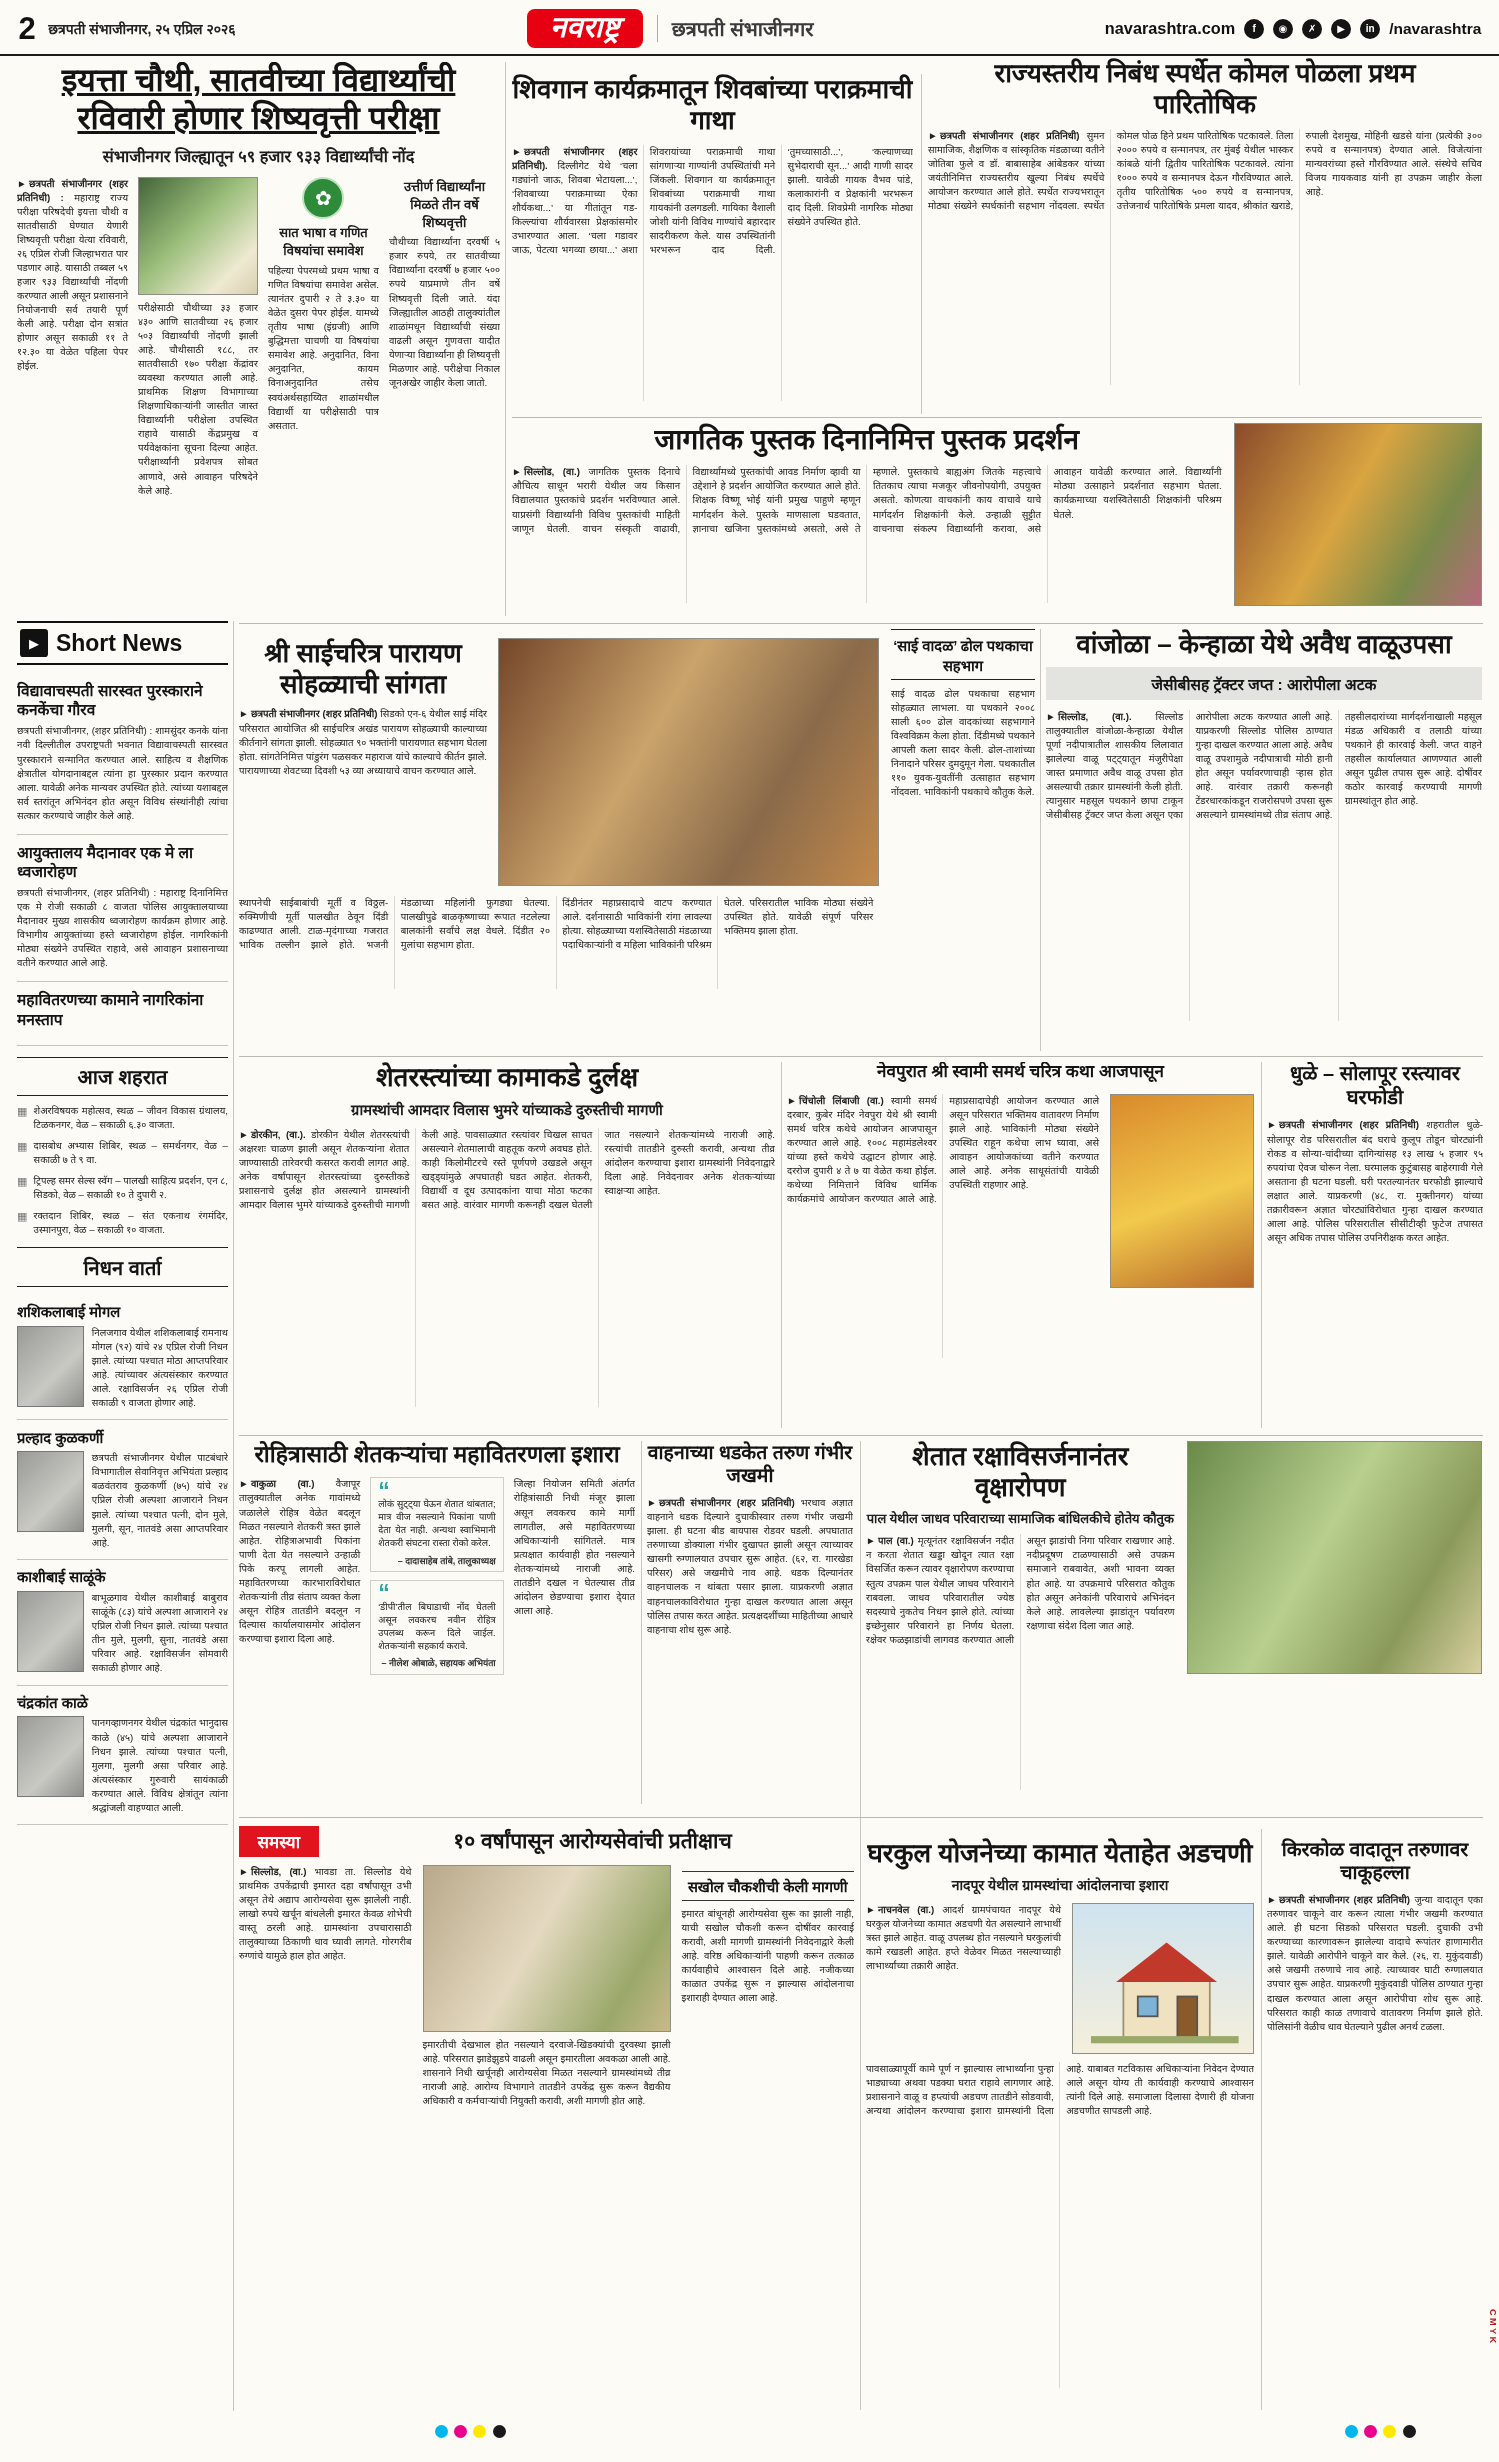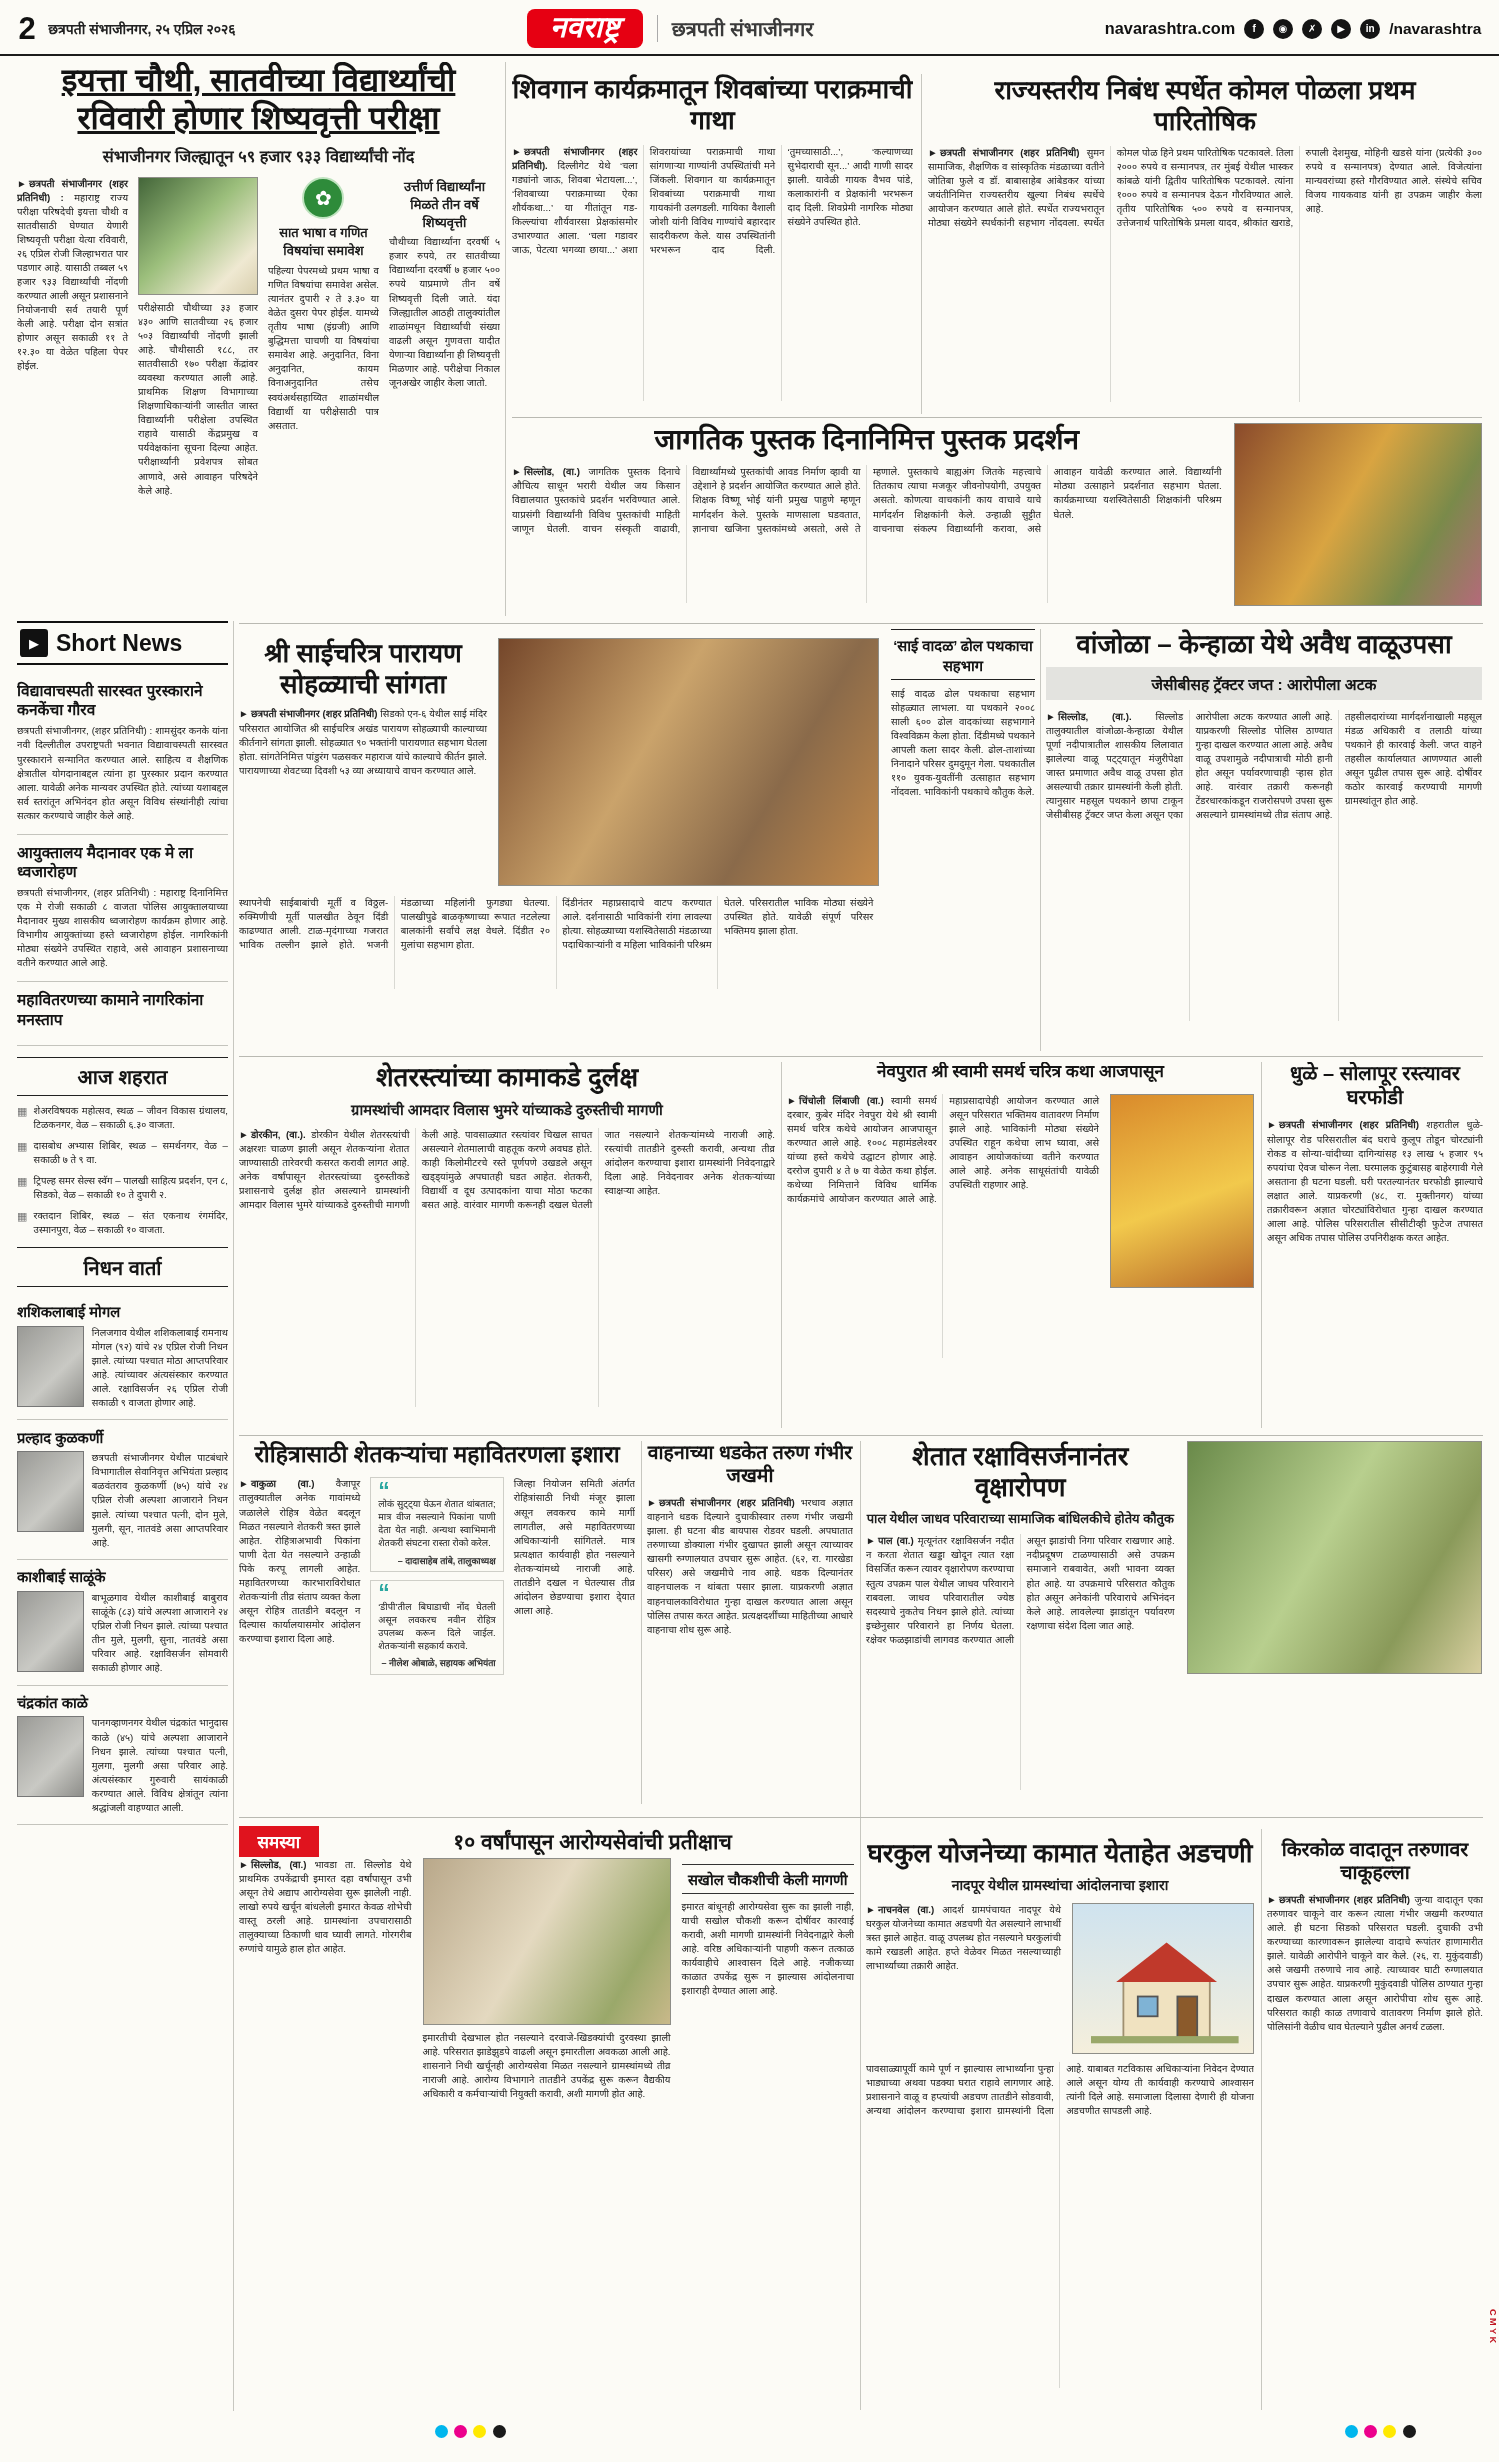--- a/index.html
+++ b/index.html
@@ -142,21 +142,21 @@
   </section>
 
   <section class="sec" style="left:512px; top:74px; width:401px; height:340px;">
     <h2 class="hl" style="font-size:26px; margin-bottom:9.3px;">शिवगान कार्यक्रमातून शिवबांच्या पराक्रमाची गाथा</h2>
     <div class="bt cols3" style="height:256px;">
       <span class="arrow">►</span><span class="byline">छत्रपती संभाजीनगर (शहर प्रतिनिधी).</span>
       <span>दिल्लीगेट येथे ‘चला गड्यांनो जाऊ, शिवबा भेटायला...’, ‘शिवबाच्या पराक्रमाच्या ऐका शौर्यकथा...’ या गीतांतून गड-किल्ल्यांचा शौर्यवारसा प्रेक्षकांसमोर उभारण्यात आला. ‘चला गडावर जाऊ, पेटत्या भगव्या छाया...’ अशा शिवरायांच्या पराक्रमाची गाथा सांगणाऱ्या गाण्यांनी उपस्थितांची मने जिंकली. शिवगान या कार्यक्रमातून शिवबांच्या पराक्रमाची गाथा गायकांनी उलगडली. गायिका वैशाली जोशी यांनी विविध गाण्यांचे बहारदार सादरीकरण केले. यास उपस्थितांनी भरभरून दाद दिली. ‘तुमच्यासाठी...’, ‘कल्याणच्या सुभेदाराची सून...’ आदी गाणी सादर झाली. यावेळी गायक वैभव पांडे, कलाकारांनी व प्रेक्षकांनी भरभरून दाद दिली. शिवप्रेमी नागरिक मोठ्या संख्येने उपस्थित होते.</span>
     </div>
   </section>
 
-  <section class="sec" style="left:928px; top:75px; width:554px; height:340px;">
+  <section class="sec" style="left:928px; top:58px; width:554px; height:340px;">
     <h2 class="hl" style="font-size:26px; margin:0 47px 9.3px;">राज्यस्तरीय निबंध स्पर्धेत कोमल पोळला प्रथम पारितोषिक</h2>
     <div class="bt cols3" style="height:256px;">
       <span class="arrow">►</span><span class="byline">छत्रपती संभाजीनगर (शहर प्रतिनिधी)</span>
       <span>सुमन सामाजिक, शैक्षणिक व सांस्कृतिक मंडळाच्या वतीने जोतिबा फुले व डॉ. बाबासाहेब आंबेडकर यांच्या जयंतीनिमित्त राज्यस्तरीय खुल्या निबंध स्पर्धेचे आयोजन करण्यात आले होते. स्पर्धेत राज्यभरातून मोठ्या संख्येने स्पर्धकांनी सहभाग नोंदवला. स्पर्धेत कोमल पोळ हिने प्रथम पारितोषिक पटकावले. तिला २००० रुपये व सन्मानपत्र, तर मुंबई येथील भास्कर कांबळे यांनी द्वितीय पारितोषिक पटकावले. त्यांना १००० रुपये व सन्मानपत्र देऊन गौरविण्यात आले. तृतीय पारितोषिक ५०० रुपये व सन्मानपत्र, उत्तेजनार्थ पारितोषिके प्रमला यादव, श्रीकांत खराडे, रुपाली देशमुख, मोहिनी खडसे यांना (प्रत्येकी ३०० रुपये व सन्मानपत्र) देण्यात आले. विजेत्यांना मान्यवरांच्या हस्ते गौरविण्यात आले. संस्थेचे सचिव विजय गायकवाड यांनी हा उपक्रम जाहीर केला आहे.</span>
     </div>
   </section>
 
   <section class="sec" style="left:512px; top:423px; width:970px; height:194px;">
     <div style="display:flex; gap:12.4px;">
       <div style="flex:1;">
@@ -271,21 +271,21 @@
         <div class="bt cols2" style="height:256px;">
           <span class="arrow">►</span><span class="byline">पाल (वा.)</span>
           <span>मृत्यूनंतर रक्षाविसर्जन नदीत न करता शेतात खड्डा खोदून त्यात रक्षा विसर्जित करून त्यावर वृक्षारोपण करण्याचा स्तुत्य उपक्रम पाल येथील जाधव परिवाराने राबवला. जाधव परिवारातील ज्येष्ठ सदस्याचे नुकतेच निधन झाले होते. त्यांच्या इच्छेनुसार परिवाराने हा निर्णय घेतला. रक्षेवर फळझाडांची लागवड करण्यात आली असून झाडांची निगा परिवार राखणार आहे. नदीप्रदूषण टाळण्यासाठी असे उपक्रम समाजाने राबवावेत, अशी भावना व्यक्त होत आहे. या उपक्रमाचे परिसरात कौतुक होत असून अनेकांनी परिवाराचे अभिनंदन केले आहे. लावलेल्या झाडांतून पर्यावरण रक्षणाचा संदेश दिला जात आहे.</span>
         </div>
       </div>
       <div class="photo" style="flex:0 0 295px; height:233px; background:linear-gradient(120deg,#6a8a4a,#b8cf8e 45%,#8a9a5a 75%,#d8cfa0);"></div>
     </div>
   </section>
 
   <section class="sec" style="left:239px; top:1826px; width:615px; height:584px;">
-    <div style="display:flex; align-items:center; gap:12.4px; margin-bottom:1px;">
+    <div style="display:flex; align-items:flex-start; gap:12.4px; margin-bottom:8px;">
       <span class="samasya">समस्या</span>
       <div style="flex:1; text-align:center; font-size:21px; font-weight:bold; color:#141414;">१० वर्षांपासून आरोग्यसेवांची प्रतीक्षाच</div>
     </div>
     <div style="display:grid; grid-template-columns:1fr 248px 1fr; gap:11px;">
       <div class="bt">
         <span class="arrow">►</span><span class="byline">सिल्लोड, (वा.)</span>
         <span>भावडा ता. सिल्लोड येथे प्राथमिक उपकेंद्राची इमारत दहा वर्षांपासून उभी असून तेथे अद्याप आरोग्यसेवा सुरू झालेली नाही. लाखो रुपये खर्चून बांधलेली इमारत केवळ शोभेची वास्तू ठरली आहे. ग्रामस्थांना उपचारासाठी तालुक्याच्या ठिकाणी धाव घ्यावी लागते. गोरगरीब रुग्णांचे यामुळे हाल होत आहेत.</span>
       </div>
       <div>
         <div class="photo" style="width:100%; height:167px; background:linear-gradient(120deg,#b9a88a,#e4d9c0 45%,#9aa86a 80%,#c9b98a); margin-bottom:6.2px;"></div>

